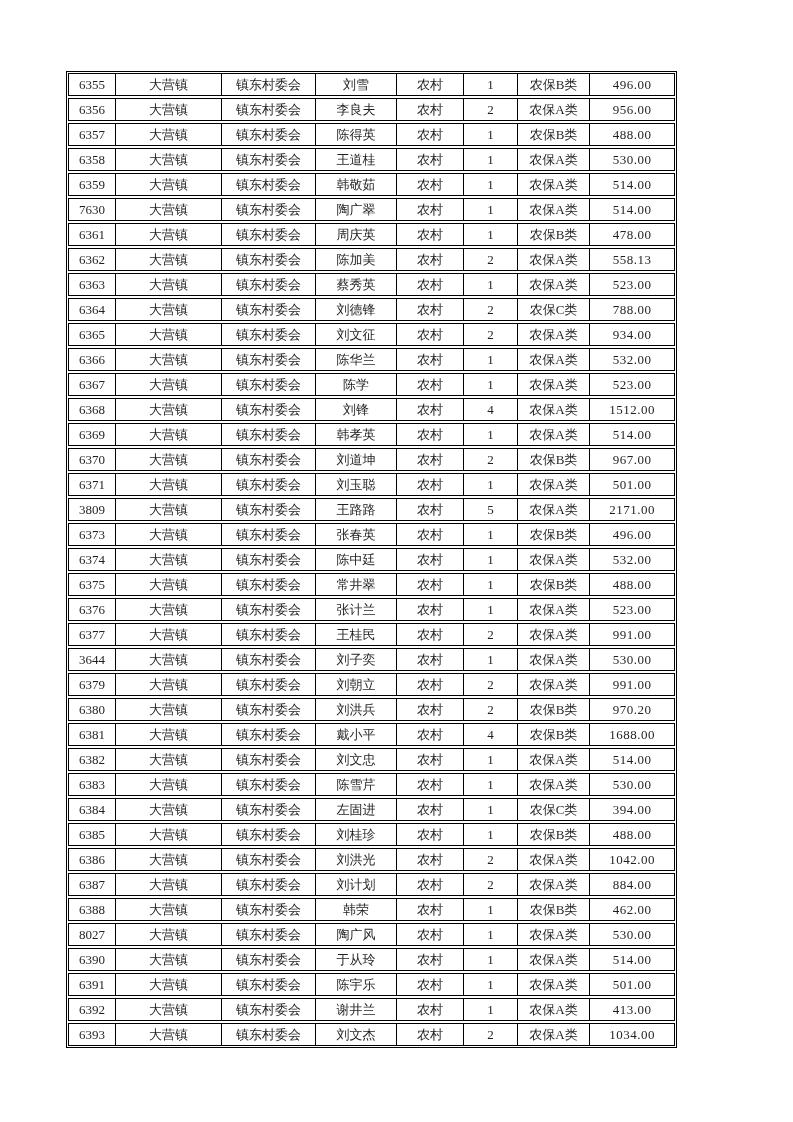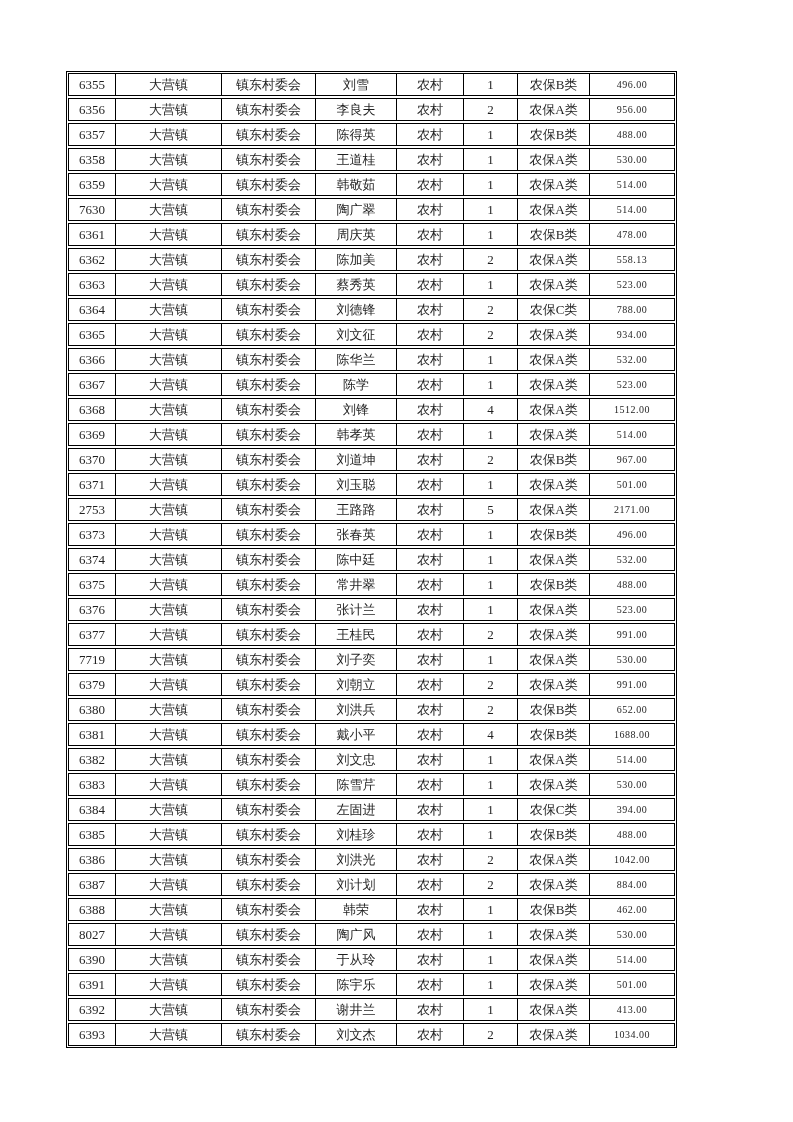--- a/index.html
+++ b/index.html
@@ -46,21 +46,21 @@
     font-size: 13px;
     text-align: center;
     white-space: nowrap;
     overflow: hidden;
     background: #ffffff;
   }
   .cell.c0 {
     border-left: 1px solid #000000;
   }
   .cell.c7 {
-    font-size: 10px;
+    font-size: 13px;
     letter-spacing: 0.5px;
   }
 </style>
 </head>
 <body>
 
 <div class="page">
   <div class="table-wrap">
       <div class="row">
         <div class="cell c0">6355</div>
@@ -226,21 +226,21 @@
         <div class="cell c0">6371</div>
         <div class="cell c1">大营镇</div>
         <div class="cell c2">镇东村委会</div>
         <div class="cell c3">刘玉聪</div>
         <div class="cell c4">农村</div>
         <div class="cell c5">1</div>
         <div class="cell c6">农保A类</div>
         <div class="cell c7">501.00</div>
       </div>
       <div class="row">
-        <div class="cell c0">2753</div>
+        <div class="cell c0">3809</div>
         <div class="cell c1">大营镇</div>
         <div class="cell c2">镇东村委会</div>
         <div class="cell c3">王路路</div>
         <div class="cell c4">农村</div>
         <div class="cell c5">5</div>
         <div class="cell c6">农保A类</div>
         <div class="cell c7">2171.00</div>
       </div>
       <div class="row">
         <div class="cell c0">6373</div>
@@ -286,21 +286,21 @@
         <div class="cell c0">6377</div>
         <div class="cell c1">大营镇</div>
         <div class="cell c2">镇东村委会</div>
         <div class="cell c3">王桂民</div>
         <div class="cell c4">农村</div>
         <div class="cell c5">2</div>
         <div class="cell c6">农保A类</div>
         <div class="cell c7">991.00</div>
       </div>
       <div class="row">
-        <div class="cell c0">7719</div>
+        <div class="cell c0">3644</div>
         <div class="cell c1">大营镇</div>
         <div class="cell c2">镇东村委会</div>
         <div class="cell c3">刘子奕</div>
         <div class="cell c4">农村</div>
         <div class="cell c5">1</div>
         <div class="cell c6">农保A类</div>
         <div class="cell c7">530.00</div>
       </div>
       <div class="row">
         <div class="cell c0">6379</div>
@@ -313,21 +313,21 @@
         <div class="cell c7">991.00</div>
       </div>
       <div class="row">
         <div class="cell c0">6380</div>
         <div class="cell c1">大营镇</div>
         <div class="cell c2">镇东村委会</div>
         <div class="cell c3">刘洪兵</div>
         <div class="cell c4">农村</div>
         <div class="cell c5">2</div>
         <div class="cell c6">农保B类</div>
-        <div class="cell c7">652.00</div>
+        <div class="cell c7">970.20</div>
       </div>
       <div class="row">
         <div class="cell c0">6381</div>
         <div class="cell c1">大营镇</div>
         <div class="cell c2">镇东村委会</div>
         <div class="cell c3">戴小平</div>
         <div class="cell c4">农村</div>
         <div class="cell c5">4</div>
         <div class="cell c6">农保B类</div>
         <div class="cell c7">1688.00</div>

